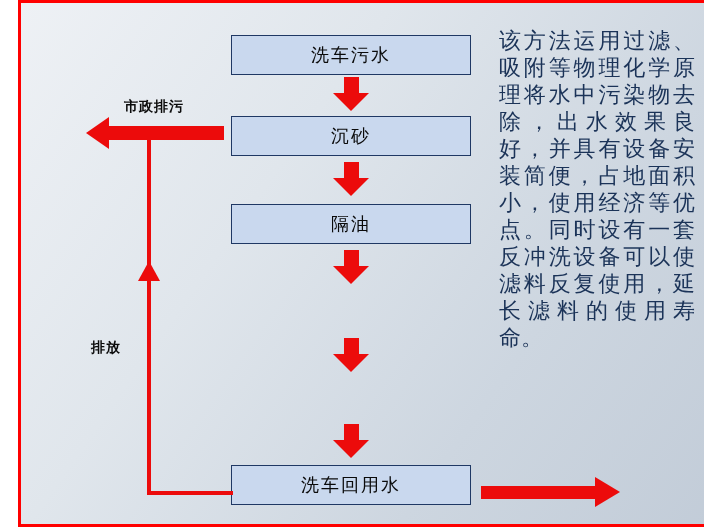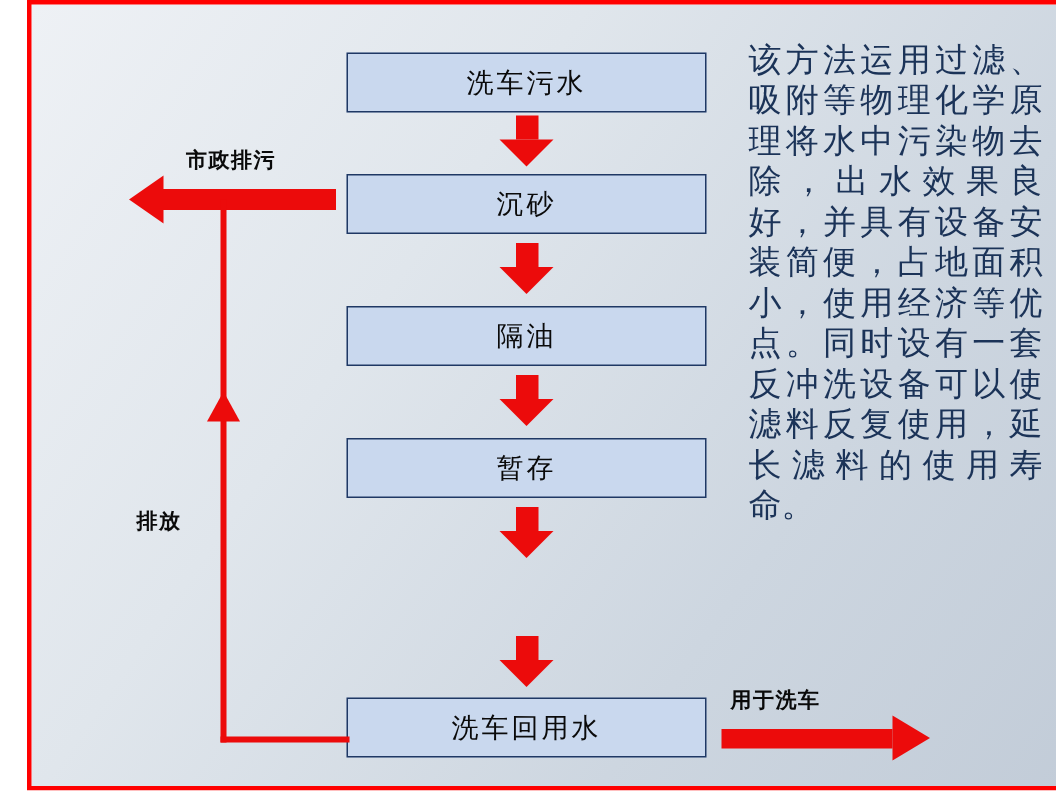--- a/index.html
+++ b/index.html
@@ -40,23 +40,20 @@
 
   <div class="fbox" style="top:32px">
       <span>洗车污水</span>
     </div>
   <div class="fbox" style="top:201px">
       <span>隔油</span>
     </div>
   <div class="fbox" style="top:113px">
       <span>沉砂</span>
     </div>
-  <div class="fbox" style="top:289px">
-      <span>暂存</span>
-    </div>
   <div class="fbox" style="top:462px">
       <span>洗车回用水</span>
     </div>
 
   <div class="arrow-down" style="top:74px">
       <div class="stem"></div>
       <div class="head"></div>
     </div>
   <div class="arrow-down" style="top:159px">
       <div class="stem"></div>
@@ -78,19 +75,18 @@
   <div class="lbl" style="left:103px;top:95px">市政排污</div>
   <div class="tri-left" style="left:65px;top:114px"></div>
   <div class="hline" style="left:87px;top:123px;width:116px;height:14px"></div>
 
   <div class="hline" style="left:126px;top:130px;width:4px;height:362px"></div>
   <div class="tri-up" style="left:117px;top:258px"></div>
   <div class="lbl" style="left:70px;top:336px">排放</div>
 
   <div class="hline" style="left:126px;top:488px;width:86px;height:4px"></div>
 
-  <div class="lbl" style="left:466px;top:455px">用于洗车</div>
   <div class="hline" style="left:460px;top:483px;width:114px;height:13px"></div>
   <div class="tri-right" style="left:574px;top:474px"></div>
 
   <div class="desc">该方法运用过滤、吸附等物理化学原理将水中污染物去除，出水效果良好，并具有设备安装简便，占地面积小，使用经济等优点。同时设有一套反冲洗设备可以使滤料反复使用，延长滤料的使用寿命。</div>
 
 </div>
 
 </body></html>

